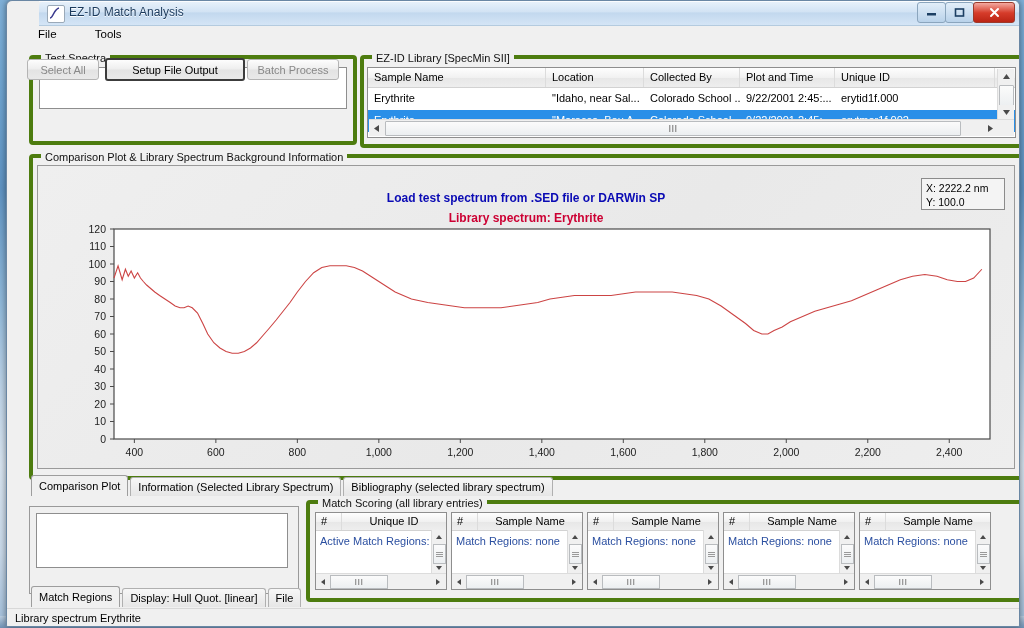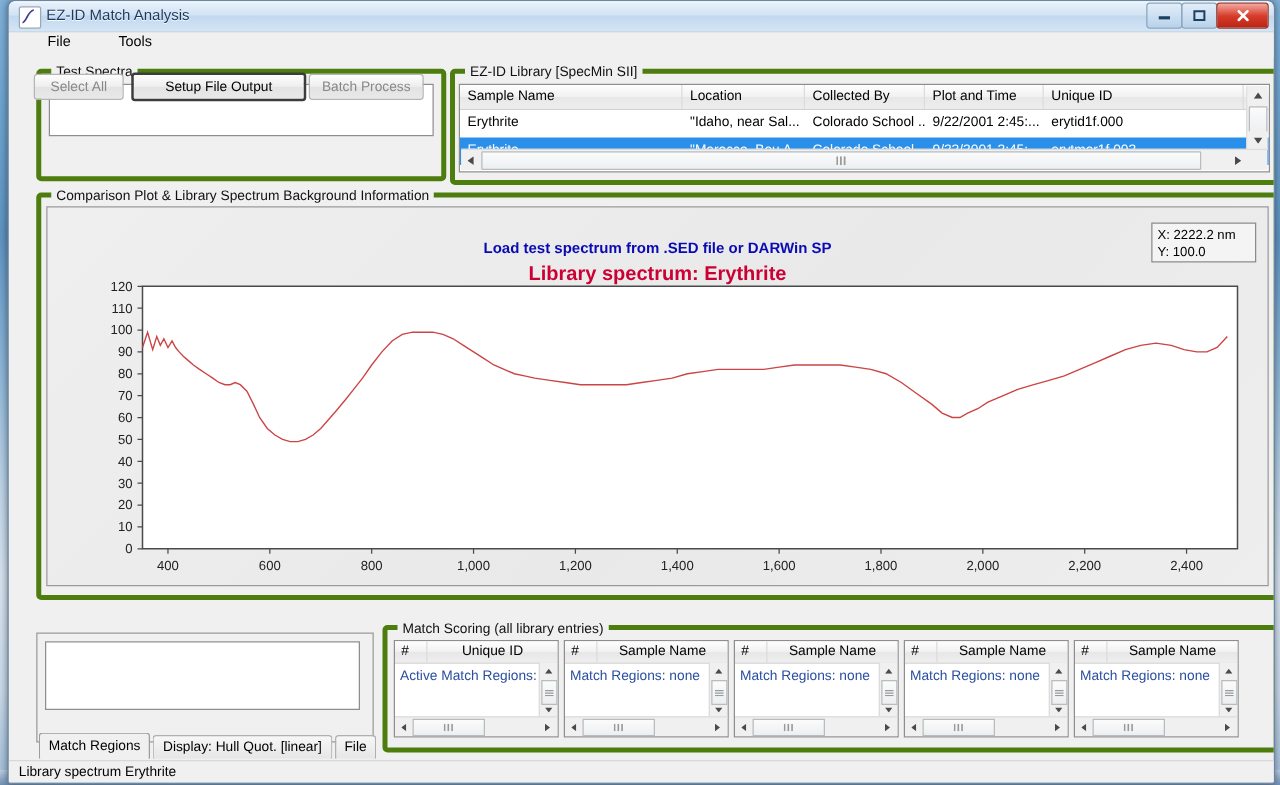--- a/index.html
+++ b/index.html
@@ -25,20 +25,21 @@
     border:1px solid #6a87a4;border-radius:6px 6px 2px 2px;
     background:#f0f0f0;
     box-shadow:0 0 6px rgba(0,0,0,.45);
     overflow:hidden;
   }
   #titlebar{
     position:relative;height:24px;
     background:linear-gradient(180deg,#e9f2fb 0%,#d2e3f4 45%,#c2d8ee 50%,#d4e5f6 100%);
     border-bottom:1px solid #b4cbdf;
     border-radius:5px 5px 0 0;
+    margin-left:32px;
   }
   #titlebar .frame-edge{
     position:absolute;left:0;top:0;right:0;height:1px;background:#ffffff;opacity:.8;
   }
   #app-icon{
     position:absolute;left:8px;top:4px;width:16px;height:16px;
     background:#fff;border:1px solid #9aa9b8;border-radius:2px;
   }
   #app-icon svg{display:block;}
   #title-text{
@@ -131,21 +132,21 @@
     position:absolute;left:4px;top:7px;width:976px;height:302px;
     background:linear-gradient(135deg,#efefef,#e9e9e9 55%,#eeeeee);
     border:1px solid #9a9a9a;
   }
   #plot-title-1{
     position:absolute;top:25px;width:100%;text-align:center;
     font-size:12px;font-weight:bold;color:#0a0ab4;
   }
   #plot-title-2{
     position:absolute;top:45px;width:100%;text-align:center;
-    font-size:16px;font-weight:bold;color:#cc0033;
+    font-size:12px;font-weight:bold;color:#cc0033;
   }
   #coord-box{
     position:absolute;right:9px;top:12px;width:84px;height:32px;
     background:#f4f4f4;border:1px solid #8b8b8b;
     font-size:10.5px;padding:2px 0 0 4px;box-sizing:border-box;line-height:14px;
   }
   #plot-svg{position:absolute;left:0;top:0;}
   
   .tabstrip{position:absolute;display:flex;align-items:flex-end;}
   .tab{
@@ -378,20 +379,25 @@
             <text x="68" y="119" text-anchor="end" font-family="&quot;Liberation Sans&quot;, sans-serif" font-size="10.5" fill="#222">90</text>
             <text x="68" y="101.5" text-anchor="end" font-family="&quot;Liberation Sans&quot;, sans-serif" font-size="10.5" fill="#222">100</text>
             <text x="68" y="84" text-anchor="end" font-family="&quot;Liberation Sans&quot;, sans-serif" font-size="10.5" fill="#222">110</text>
             <text x="68" y="66.5" text-anchor="end" font-family="&quot;Liberation Sans&quot;, sans-serif" font-size="10.5" fill="#222">120</text>
           </g>
         <path id="chart-line" fill="none" stroke-width="1.1" d="M76.00 112.00 L80.07 99.75 L84.15 113.75 L87.41 103.25 L90.26 110.25 L93.11 105.00 L96.37 112.00 L99.63 106.75 L102.48 112.00 L105.34 115.50 L108.60 119.00 L112.67 122.50 L116.74 126.00 L121.63 129.50 L126.93 133.00 L132.23 136.50 L137.12 140.00 L142.01 141.75 L146.08 141.75 L150.15 140.00 L154.23 141.75 L159.53 147.00 L164.82 157.50 L169.71 168.00 L175.82 176.75 L181.93 182.00 L188.05 185.50 L194.16 187.25 L200.27 187.25 L206.38 185.50 L212.49 182.00 L218.60 176.75 L224.72 169.75 L230.83 162.75 L238.16 154.00 L245.09 145.25 L252.01 136.50 L259.35 126.00 L267.50 115.50 L275.65 106.75 L283.80 101.50 L291.94 99.75 L300.09 99.75 L308.24 99.75 L316.39 101.50 L324.54 105.00 L332.69 110.25 L340.84 115.50 L348.99 120.75 L357.13 126.00 L365.28 129.50 L373.43 133.00 L381.58 134.75 L389.73 136.50 L401.95 138.25 L414.18 140.00 L426.40 141.75 L438.62 141.75 L450.85 141.75 L463.07 141.75 L475.29 140.00 L487.52 138.25 L499.74 136.50 L511.96 133.00 L524.19 131.25 L536.41 129.50 L548.63 129.50 L560.86 129.50 L573.08 129.50 L585.30 127.75 L597.53 126.00 L609.75 126.00 L621.97 126.00 L634.20 126.00 L646.42 127.75 L658.64 129.50 L670.87 133.00 L683.09 140.00 L695.31 148.75 L707.53 157.50 L715.68 164.50 L723.83 168.00 L729.94 168.00 L736.06 164.50 L744.20 161.00 L752.35 155.75 L764.58 150.50 L776.80 145.25 L789.02 141.75 L801.25 138.25 L813.47 134.75 L825.69 129.50 L837.92 124.25 L850.14 119.00 L862.36 113.75 L874.59 110.25 L886.81 108.50 L899.03 110.25 L909.22 113.75 L919.40 115.50 L927.55 115.50 L935.70 112.00 L943.85 103.25 L952.00 NaN" stroke="#cc4444"></path>
       </svg>
     </div>
   </div>
 
+  <div class="tabstrip" id="chart-tabs">
+    <div class="tab active">Comparison Plot</div>
+    <div class="tab">Information (Selected Library Spectrum)</div>
+    <div class="tab">Bibliography (selected library spectrum)</div>
+  </div>
 
   <div id="mr-panel">
     <div id="mr-list"></div>
   </div>
   <div class="tabstrip" id="mr-tabs">
     <div class="tab active">Match Regions</div>
     <div class="tab">Display: Hull Quot. [linear]</div>
     <div class="tab">File</div>
   </div>
 

